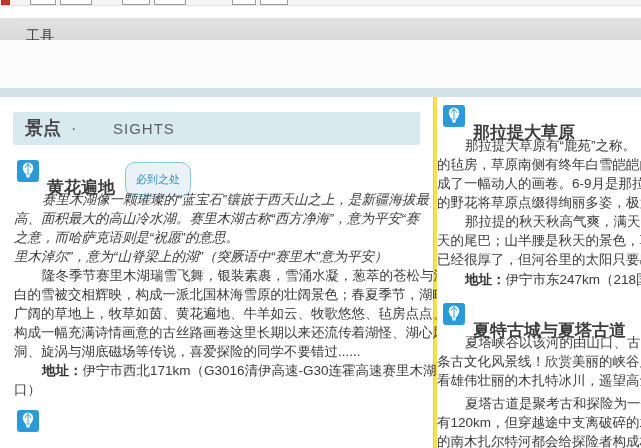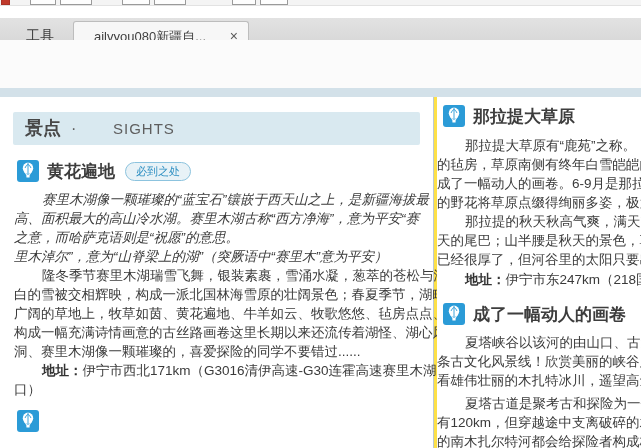--- a/index.html
+++ b/index.html
@@ -48,23 +48,23 @@
   .sights-bar{position:absolute;left:13px;top:15px;width:407px;height:33px;background:#d9e9f0;
     border-radius:2px;}
   .sights-bar .cn{position:absolute;left:12px;top:0;height:33px;line-height:33px;
     font-size:18px;font-weight:bold;color:#474747;}
   .sights-bar .dot{position:absolute;left:58px;top:0;height:33px;line-height:33px;font-size:16px;color:#5e5e5e;}
   .sights-bar .en{position:absolute;left:72px;top:0;height:33px;line-height:34px;
     font-size:15px;color:#5e5e5e;letter-spacing:1px;margin-left:28px;}
 
   .article-h{position:absolute;height:24px;}
   .article-h .h-icon{position:absolute;left:0;top:0;width:22px;height:22px;}
-  .article-h .h-title{position:absolute;left:30px;top:0;height:24px;line-height:24px;
+  .article-h .h-title{position:absolute;left:30px;top:16px;height:24px;line-height:24px;
     font-size:17px;font-weight:bold;color:#3d3d3d;white-space:nowrap;}
-  .badge{position:absolute;left:108px;top:2px;height:17px;line-height:17px;padding:0 10px;
+  .badge{position:absolute;left:108px;top:2px;height:17px;line-height:17px;padding:8px 10px;
     border:1px solid #8cc3de;border-radius:10px;background:#e8f2f7;font-size:11px;color:#2e8fc2;white-space:nowrap;}
 
   .para{position:absolute;color:#3a3a3a;}
   .line{height:19px;line-height:19px;font-size:13.5px;white-space:nowrap;color:#3a3a3a;}
   .para .line:first-child{text-indent:28px;}
   .addr-label{font-weight:bold;color:#333;}
 
   .watermark{position:absolute;left:85px;top:134px;height:16px;line-height:16px;
     font-size:14.5px;font-weight:bold;color:#cf3a32;white-space:nowrap;
     font-family:"Liberation Serif","DejaVu Serif",serif;letter-spacing:0.5px;}
@@ -81,24 +81,20 @@
     <div class="qmark" style="left:30px;width:24px;"></div>
     <div class="qmark" style="left:60px;width:30px;"></div>
     <div class="qmark" style="left:122px;width:26px;"></div>
     <div class="qmark" style="left:154px;width:30px;"></div>
     <div class="qmark" style="left:232px;width:22px;"></div>
     <div class="qmark" style="left:260px;width:26px;"></div>
   </div>
 
   <div class="tabbar">
     <div class="tool-tab">工具</div>
-    <div class="doc-tab">
-      <span class="label">ailvyou080新疆自...</span>
-      <span class="close">×</span>
-    </div>
   </div>
 
   <div class="toolbar">
     <div class="tb" style="left:-3px;">
       <span>
         <svg width="28" height="28" viewBox="0 0 28 28" fill="none" stroke="#4a4a4a" stroke-width="1.6" stroke-linecap="round" stroke-linejoin="round">
           <circle cx="14" cy="15" r="11"></circle>
             <path d="M14 21 V9 M9.5 13.5 L14 9 l4.5 4.5"></path>
         </svg>
       </span>
@@ -224,21 +220,21 @@
           <div class="line">赛里木湖像一颗璀璨的“蓝宝石”镶嵌于西天山之上，是新疆海拔最</div>
           <div class="line">高、面积最大的高山冷水湖。赛里木湖古称“西方净海”，意为平安“赛</div>
           <div class="line">之意，而哈萨克语则是“祝愿”的意思。</div>
           <div class="line">里木淖尔”，意为“山脊梁上的湖”（突厥语中“赛里木”意为平安）</div>
         </div>
       <div class="para" style="left:14px;top:169px;width:400px;">
           <div class="line">隆冬季节赛里木湖瑞雪飞舞，银装素裹，雪涌水凝，葱萃的苍松与洁</div>
           <div class="line">白的雪被交相辉映，构成一派北国林海雪原的壮阔景色；春夏季节，湖畔</div>
           <div class="line">广阔的草地上，牧草如茵、黄花遍地、牛羊如云、牧歌悠悠、毡房点点、</div>
           <div class="line">构成一幅充满诗情画意的古丝路画卷这里长期以来还流传着湖怪、湖心风</div>
-          <div class="line">洞、赛里木湖像一颗璀璨的，喜爱探险的同学不要错过......</div>
+          <div class="line">洞、旋涡与湖底磁场等传说，喜爱探险的同学不要错过......</div>
         </div>
 
       <div class="para" style="left:14px;top:264px;width:400px;">
         <div class="line" style="text-indent:28px;"><span class="addr-label">地址：</span><span>伊宁市西北171km（G3016清伊高速-G30连霍高速赛里木湖出</span></div>
         <div class="line">口）</div>
       </div>
 
       <div class="article-h" style="left:17px;top:313px;width:400px;">
         <span class="h-icon">
           <svg width="22" height="22" viewBox="0 0 22 22">
@@ -289,21 +285,21 @@
       <div class="article-h" style="left:6px;top:206px;width:400px;">
         <span class="h-icon">
           <svg width="22" height="22" viewBox="0 0 22 22">
             <rect width="22" height="22" rx="3" fill="#2b9bd7"></rect>
             <ellipse cx="11" cy="8.2" rx="5.2" ry="5.6" fill="#ffffff"></ellipse>
             <path d="M8 8 q3-7 6 0 M11 2.6 v11" stroke="#2b9bd7" stroke-width="0.9" fill="none"></path>
             <path d="M7.5 11 L9.6 15 h2.8 L14.5 11" fill="none" stroke="#ffffff" stroke-width="1"></path>
             <rect x="9.4" y="15" width="3.2" height="2.6" rx="0.5" fill="#ffffff"></rect>
           </svg>
         </span>
-        <span class="h-title">成了一幅动人的画卷</span>
+        <span class="h-title">夏特古城与夏塔古道</span>
       </div>
 
       <div class="para" style="left:0;top:236px;width:418px;">
           <div class="line">夏塔峡谷以该河的由山口、古道</div>
           <div class="line">条古文化风景线！欣赏美丽的峡谷风</div>
           <div class="line">看雄伟壮丽的木扎特冰川，遥望高耸</div>
         </div>
       <div class="para" style="left:0;top:297px;width:418px;">
           <div class="line">夏塔古道是聚考古和探险为一体</div>
           <div class="line">有120km，但穿越途中支离破碎的木</div>

